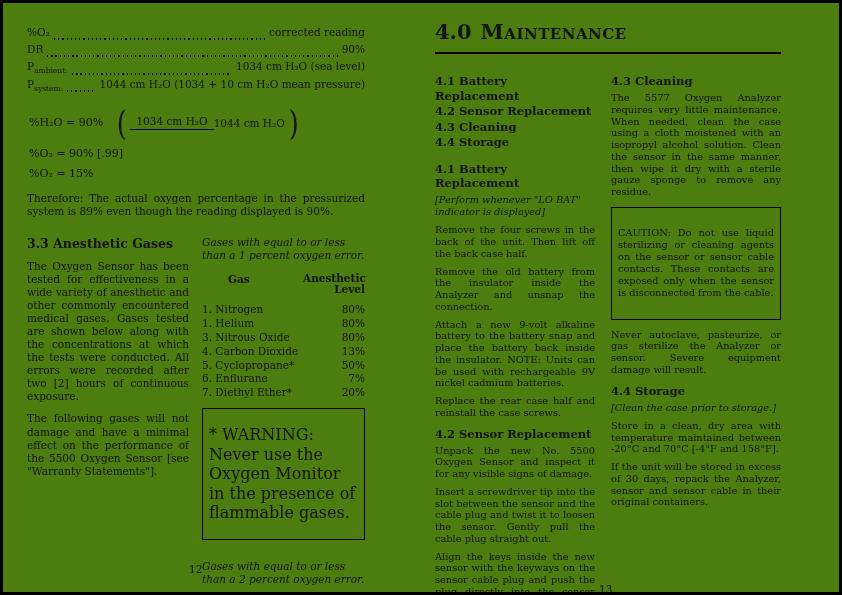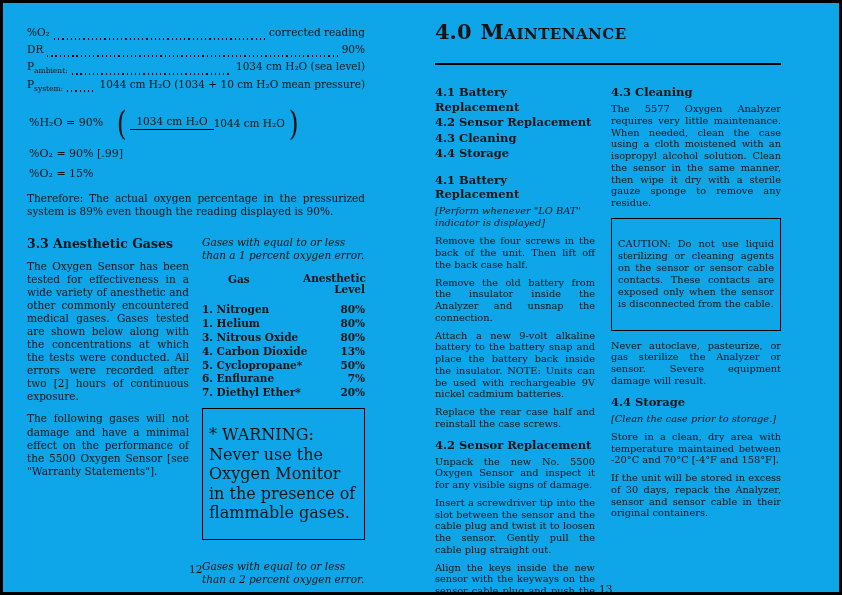--- a/index.html
+++ b/index.html
@@ -1,19 +1,19 @@
 <!DOCTYPE html>
 <html><head>
 <meta charset="utf-8">
 <style>
   * { margin:0; padding:0; box-sizing:border-box; }
   html,body { background:#ffffff; }
   .scan {
     width:842px; height:595px; position:relative; overflow:hidden;
-    background:#0ea5e9; border:3px solid #000;
+    background:#4d7c0f; border:3px solid #000;
     font-family:"DejaVu Serif","Liberation Serif",serif; color:#141414;
   }
   .page { position:absolute; }
   .page-left { left:24px; top:22px; width:338px; }
   .page-right { left:432px; top:16px; width:346px; }
 
   
   .readings { font-size:10.5px; line-height:1.35; }
   .rrow { display:flex; align-items:baseline; }
   .rlabel { white-space:nowrap; }
@@ -38,27 +38,27 @@
   .col-a { width:162px; }
   .col-b { width:163px; }
   .h33 { font-size:12.5px; font-weight:bold; margin-bottom:9px; }
   .para { font-size:10.5px; line-height:1.24; text-align:justify; margin-bottom:9px; }
 
   .gas-intro { font-style:italic; font-size:10.5px; line-height:1.25; margin-bottom:10px; }
   .gtable { font-size:10.5px; margin-bottom:8px; }
   .gthead { display:flex; justify-content:space-between; font-weight:bold; margin-bottom:7px; }
   .gt-gas { margin-left:26px; }
   .gt-level { width:62px; text-align:right; line-height:1.12; }
-  .gtrow { display:flex; justify-content:space-between; line-height:1.32;font-weight:bold; }
+  .gtrow { display:flex; justify-content:space-between; line-height:1.32; }
 
   .warnbox { border:1px solid #000; padding:16px 6px; font-size:16px; line-height:1.22;
     margin:4px 0 20px; }
 
   
-  .mhead { font-size:21px; font-weight:bold; border-bottom:2px solid #000; padding-bottom:19px; }
+  .mhead { font-size:21px; font-weight:bold; border-bottom:2px solid #000; padding-bottom:8px; }
   .mhead .sc { font-variant:small-caps; margin-left:9px; letter-spacing:.5px; }
   .colsM { display:flex; gap:16px; margin-top:20px; }
   .col-m1 { width:160px; }
   .col-m2 { width:170px; }
   .toc { margin-bottom:12px; }
   .toc-item { font-weight:bold; font-size:11.5px; line-height:1.32; }
   .mh { font-weight:bold; font-size:11.5px; margin:8px 0 4px; }
   .note { font-style:italic; font-size:9.8px; line-height:1.25; margin-bottom:6px; }
   .mp { font-size:9.8px; line-height:1.2; text-align:justify; margin-bottom:6px; }
   .cautionbox { border:1px solid #000; padding:19px 6px; font-size:9.8px; line-height:1.24;

